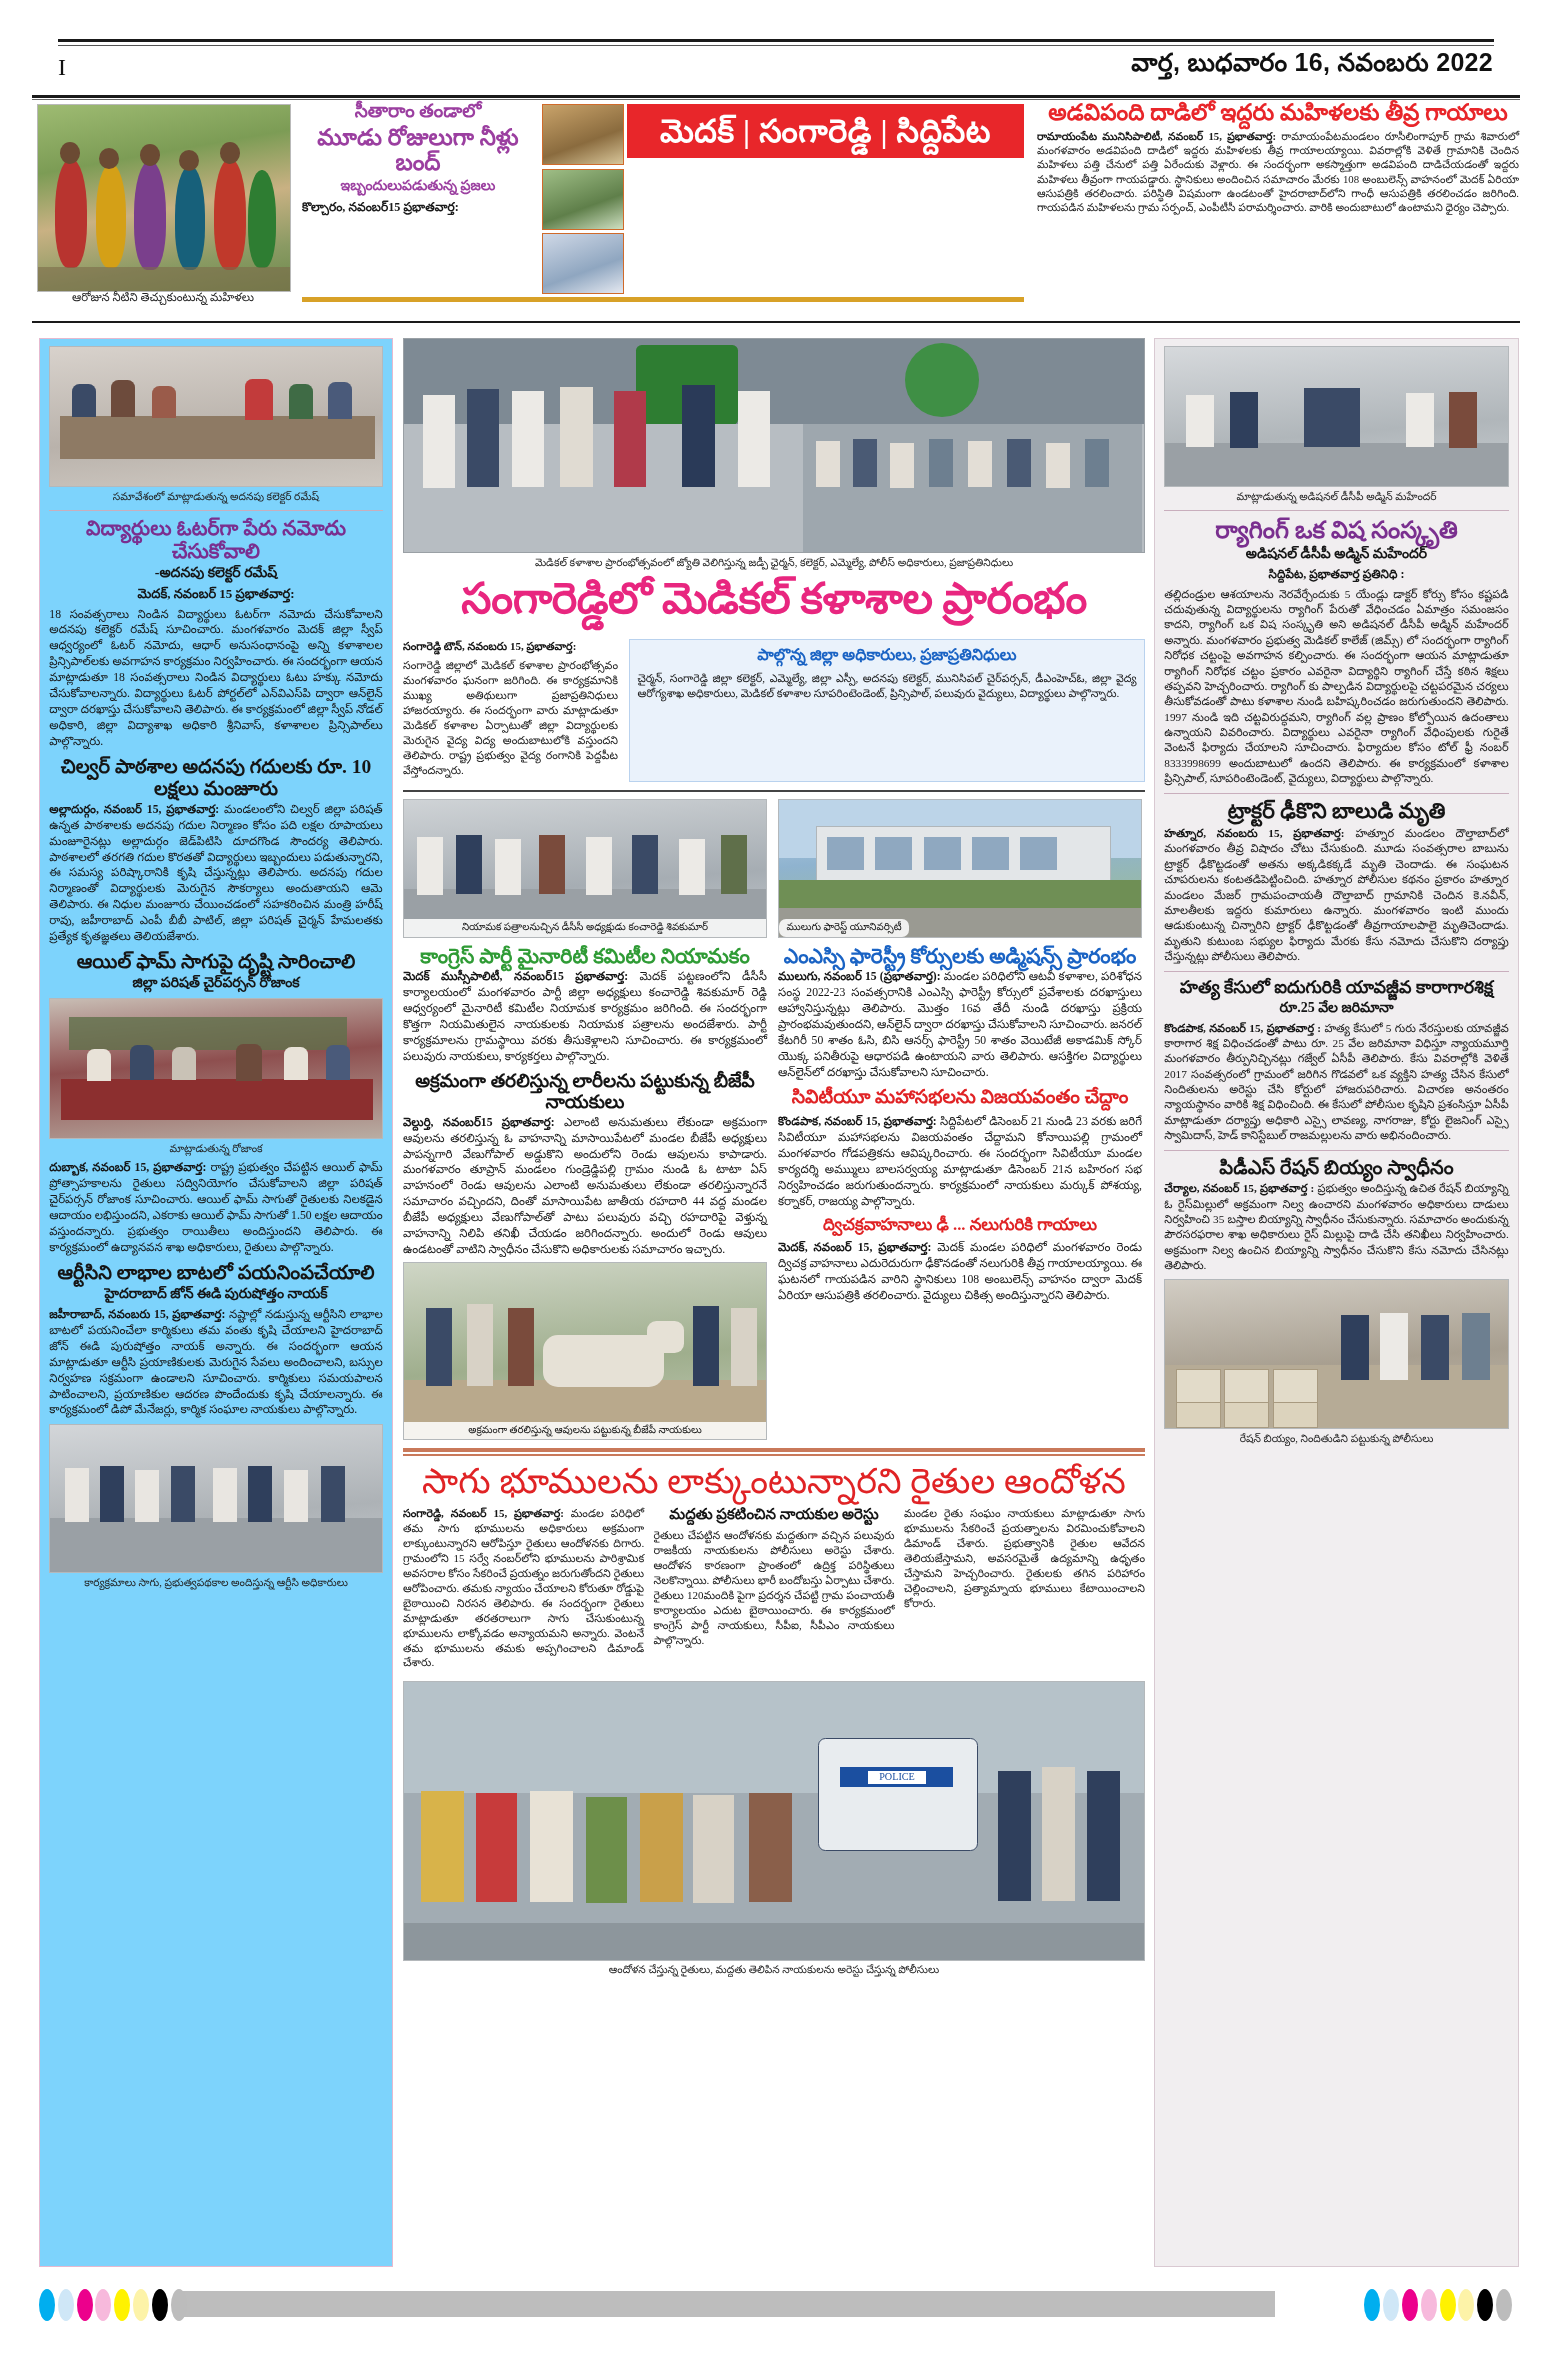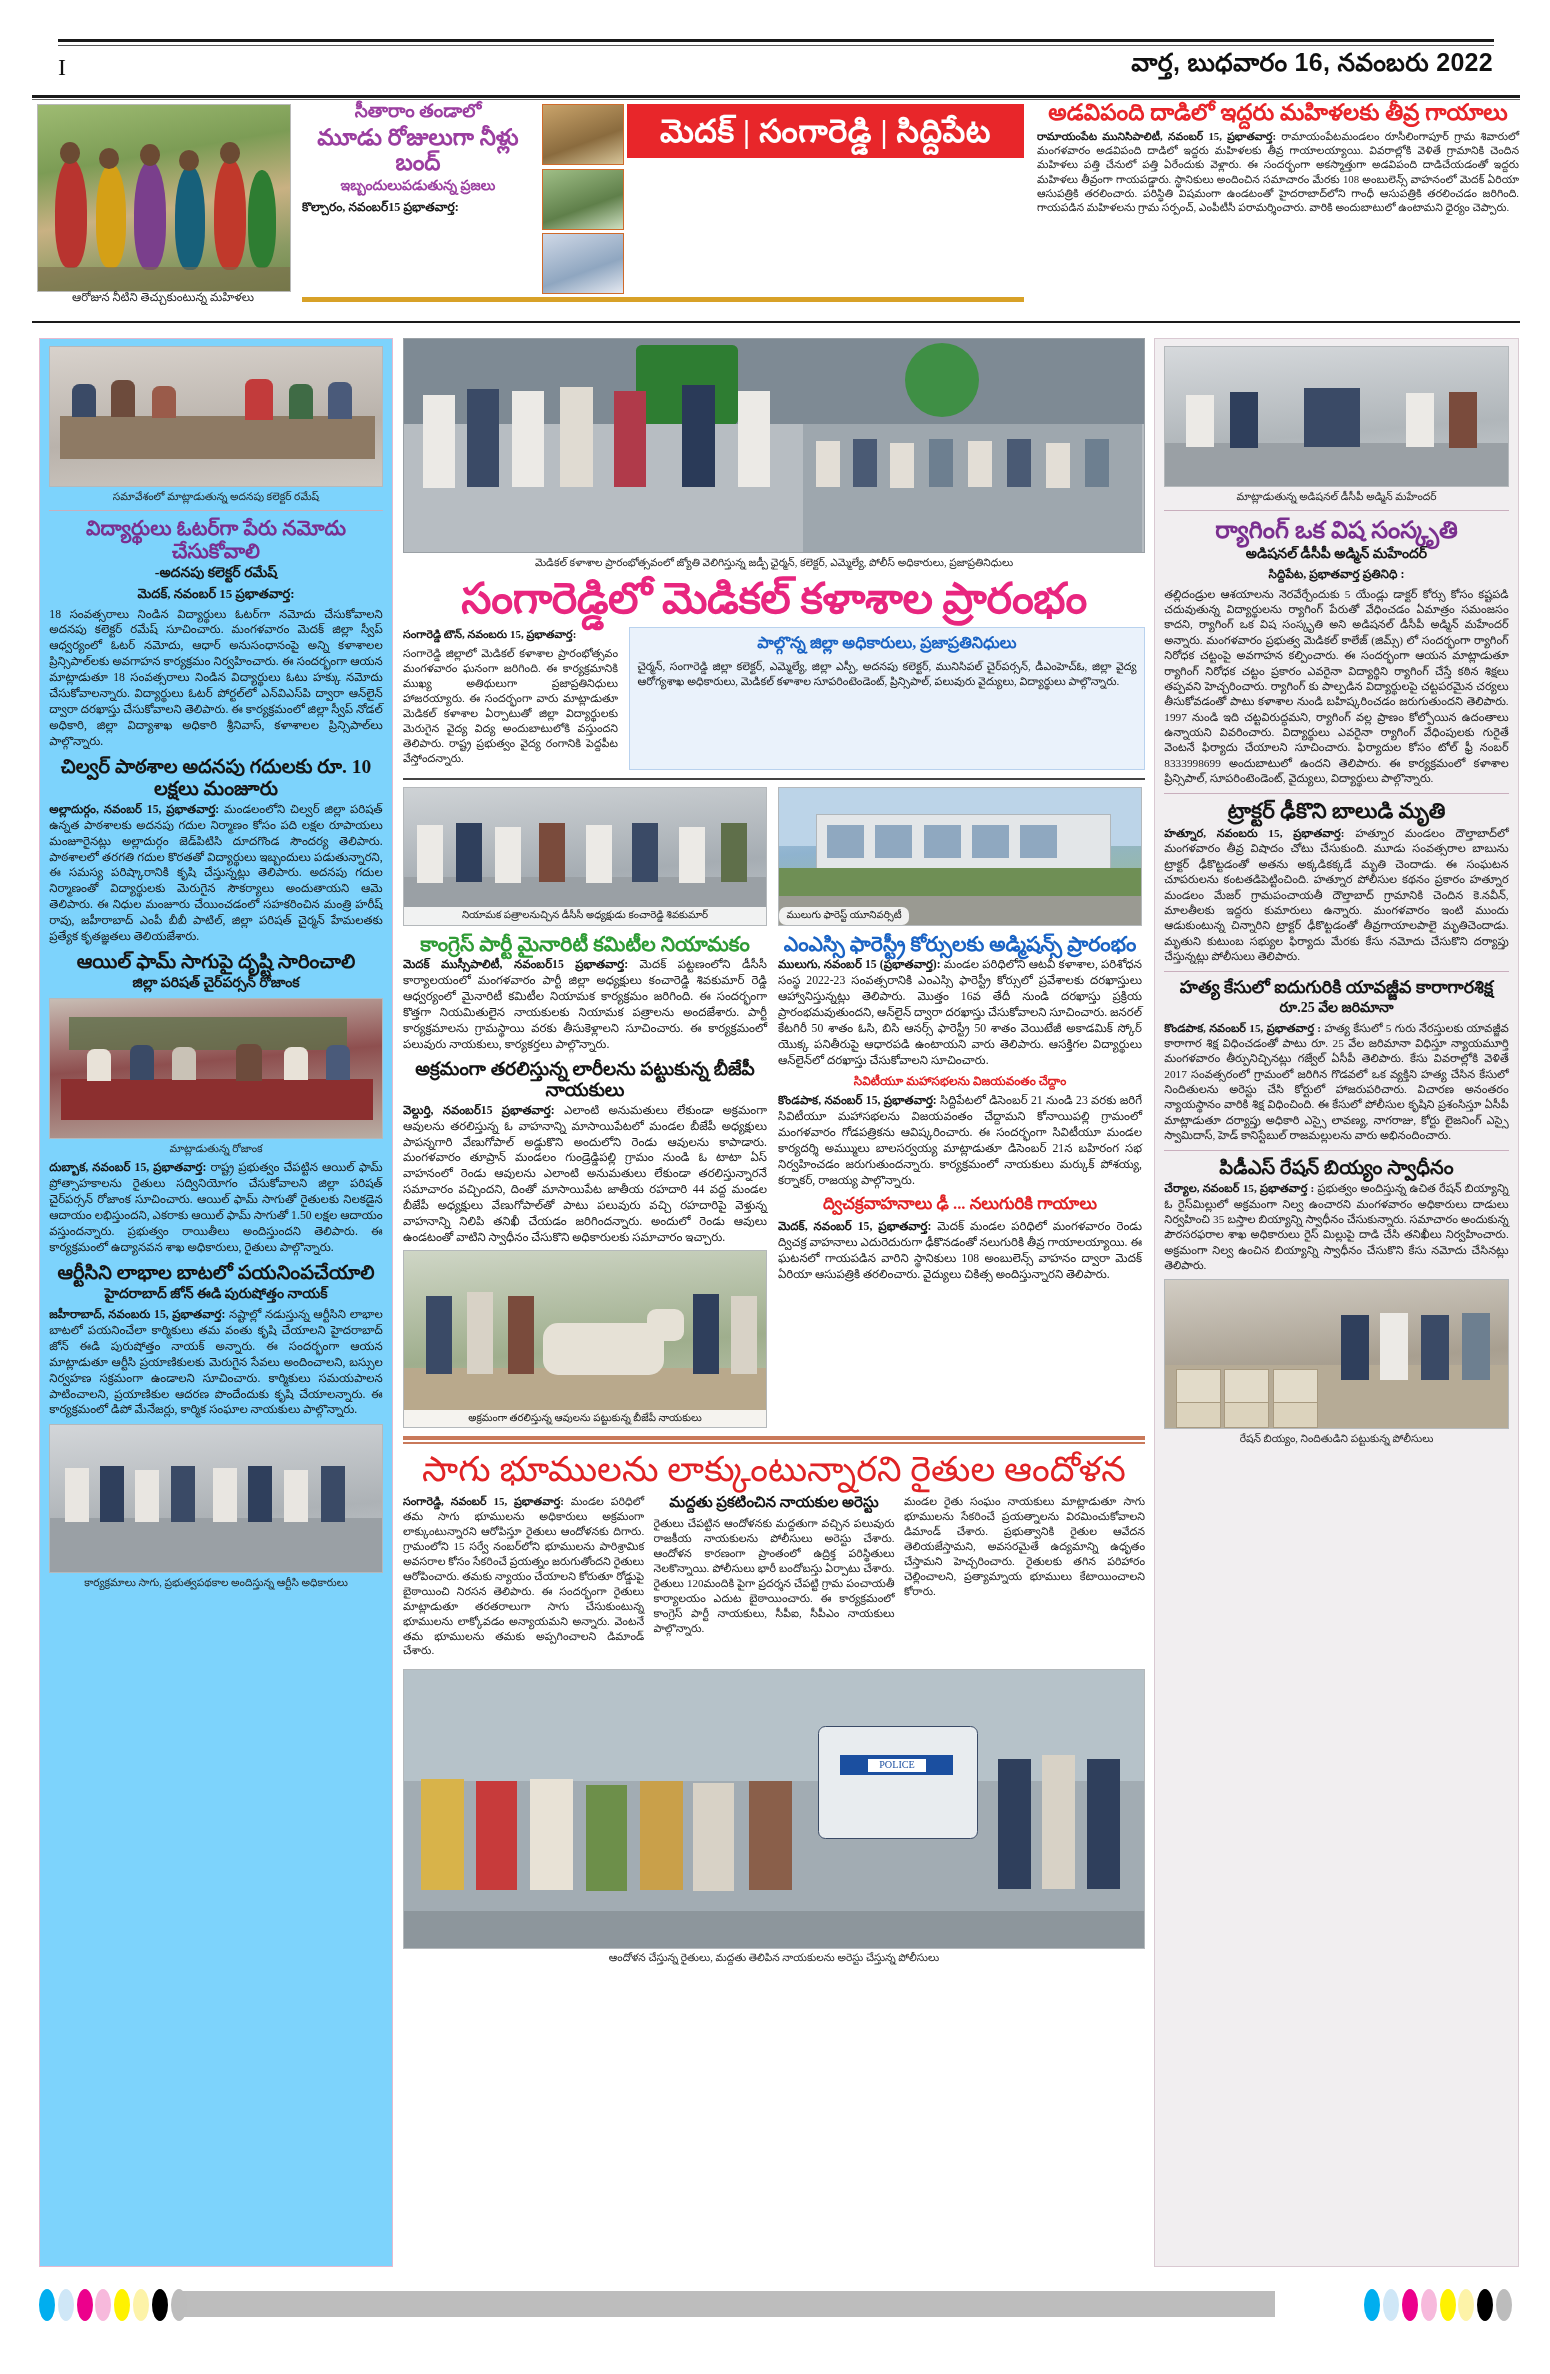--- a/index.html
+++ b/index.html
@@ -214,21 +214,21 @@
       <div style="position:absolute;left:564px;top:102px;width:24px;height:46px;background:#e3ded6;"></div>
       <div style="position:absolute;left:603px;top:100px;width:24px;height:48px;background:#4a5a74;"></div>
       <div style="position:absolute;left:642px;top:104px;width:24px;height:45px;background:#e3ded6;"></div>
       <div style="position:absolute;left:681px;top:100px;width:24px;height:48px;background:#6d7f90;"></div>
       <div style="position:absolute;left:501px;top:3.7px;width:74px;height:74px;border-radius:50%;background:#3f8f45;"></div>
     </div>
     <div class="cap">మెడికల్ కళాశాల ప్రారంభోత్సవంలో జ్యోతి వెలిగిస్తున్న జడ్పీ ఛైర్మన్, కలెక్టర్, ఎమ్మెల్యే, పోలీస్ అధికారులు, ప్రజాప్రతినిధులు</div>
 
     <div class="mainhead">సంగారెడ్డిలో మెడికల్ కళాశాల ప్రారంభం</div>
 
-    <div class="two" style="margin-top:5px">
+    <div class="two" style="margin-top:17px">
       <div style="flex:0 0 215px">
         <p class="body" style="font-size:11px"><span class="lead">సంగారెడ్డి టౌన్, నవంబరు 15, ప్రభాతవార్త:</span></p>
         <p class="body" style="font-size:11px">సంగారెడ్డి జిల్లాలో మెడికల్ కళాశాల ప్రారంభోత్సవం మంగళవారం ఘనంగా జరిగింది. ఈ కార్యక్రమానికి ముఖ్య అతిథులుగా ప్రజాప్రతినిధులు హాజరయ్యారు. ఈ సందర్భంగా వారు మాట్లాడుతూ మెడికల్ కళాశాల ఏర్పాటుతో జిల్లా విద్యార్థులకు మెరుగైన వైద్య విద్య అందుబాటులోకి వస్తుందని తెలిపారు. రాష్ట్ర ప్రభుత్వం వైద్య రంగానికి పెద్దపీట వేస్తోందన్నారు.</p>
       </div>
       <div class="box-blue">
         <h4 class="place blue" style="font-size:16px">పాల్గొన్న జిల్లా అధికారులు, ప్రజాప్రతినిధులు</h4>
         <p class="body" style="font-size:11px">చైర్మన్, సంగారెడ్డి జిల్లా కలెక్టర్, ఎమ్మెల్యే, జిల్లా ఎస్పీ, అదనపు కలెక్టర్, మునిసిపల్ చైర్‌పర్సన్, డీఎంహెచ్ఓ, జిల్లా వైద్య ఆరోగ్యశాఖ అధికారులు, మెడికల్ కళాశాల సూపరింటెండెంట్, ప్రిన్సిపాల్, పలువురు వైద్యులు, విద్యార్థులు పాల్గొన్నారు.</p>
       </div>
     </div>
 
@@ -280,21 +280,21 @@
           <div style="position:absolute;left:193px;top:37px;width:37px;height:33px;background:#8fa8c0;"></div>
           <div style="position:absolute;left:241px;top:37px;width:37px;height:33px;background:#8fa8c0;"></div>
           <div style="position:absolute;left:0;top:80px;width:100%;height:28px;background:#6f8f55;"></div>
           <div style="position:absolute;left:0;top:108px;width:100%;height:30px;background:#9a9a92;"></div>
           <div class="imgcap-in" style="width:auto;left:0;right:auto;padding:1.9px 7.4px;text-align:left;border-radius:7px;">ములుగు ఫారెస్ట్ యూనివర్సిటీ</div>
         </div>
         <h2 class="hl blue" style="font-size:20.4px">ఎంఎస్సి ఫారెస్ట్రీ కోర్సులకు అడ్మిషన్స్ ప్రారంభం</h2>
         <p class="body"><span class="lead">ములుగు, నవంబర్ 15 (ప్రభాతవార్త):</span>
           <span>మండల పరిధిలోని ఆటవీ కళాశాల, పరిశోధన సంస్థ 2022-23 సంవత్సరానికి ఎంఎస్సి ఫారెస్ట్రీ కోర్సులో ప్రవేశాలకు దరఖాస్తులు ఆహ్వానిస్తున్నట్లు తెలిపారు. మొత్తం 16వ తేదీ నుండి దరఖాస్తు ప్రక్రియ ప్రారంభమవుతుందని, ఆన్‌లైన్ ద్వారా దరఖాస్తు చేసుకోవాలని సూచించారు. జనరల్ కేటగిరీ 50 శాతం ఓసి, బిసి ఆనర్స్ ఫారెస్ట్రీ 50 శాతం వెయిటేజీ అకాడమిక్ స్కోర్ యొక్క పనితీరుపై ఆధారపడి ఉంటాయని వారు తెలిపారు. ఆసక్తిగల విద్యార్థులు ఆన్‌లైన్‌లో దరఖాస్తు చేసుకోవాలని సూచించారు.</span></p>
 
-        <h3 class="sub red" style="font-size:12px;margin-top:5.6px">సివిటీయూ మహాసభలను విజయవంతం చేద్దాం</h3>
+        <h3 class="sub red" style="font-size:19px;margin-top:5.6px">సివిటీయూ మహాసభలను విజయవంతం చేద్దాం</h3>
         <p class="body"><span class="lead">కొండపాక, నవంబర్ 15, ప్రభాతవార్త:</span>
           <span>సిద్దిపేటలో డిసెంబర్ 21 నుండి 23 వరకు జరిగే సివిటీయూ మహాసభలను విజయవంతం చేద్దామని కోనాయిపల్లి గ్రామంలో మంగళవారం గోడపత్రికను ఆవిష్కరించారు. ఈ సందర్భంగా సివిటీయూ మండల కార్యదర్శి అమ్ముులు బాలసర్వయ్య మాట్లాడుతూ డిసెంబర్ 21న బహిరంగ సభ నిర్వహించడం జరుగుతుందన్నారు. కార్యక్రమంలో నాయకులు మర్కుక్ పోశయ్య, కర్నాకర్, రాజయ్య పాల్గొన్నారు.</span></p>
 
         <h3 class="sub red" style="font-size:16.7px;margin-top:5.6px">ద్విచక్రవాహనాలు ఢీ ... నలుగురికి గాయాలు</h3>
         <p class="body"><span class="lead">మెదక్, నవంబర్ 15, ప్రభాతవార్త:</span>
           <span>మెదక్ మండల పరిధిలో మంగళవారం రెండు ద్విచక్ర వాహనాలు ఎదురెదురుగా ఢీకొనడంతో నలుగురికి తీవ్ర గాయాలయ్యాయి. ఈ ఘటనలో గాయపడిన వారిని స్థానికులు 108 అంబులెన్స్ వాహనం ద్వారా మెదక్ ఏరియా ఆసుపత్రికి తరలించారు. వైద్యులు చికిత్స అందిస్తున్నారని తెలిపారు.</span></p>
       </div>
     </div>
 
     <div style="height:3.7px;background:#c9795a;margin:7.4px 0 0"></div>

